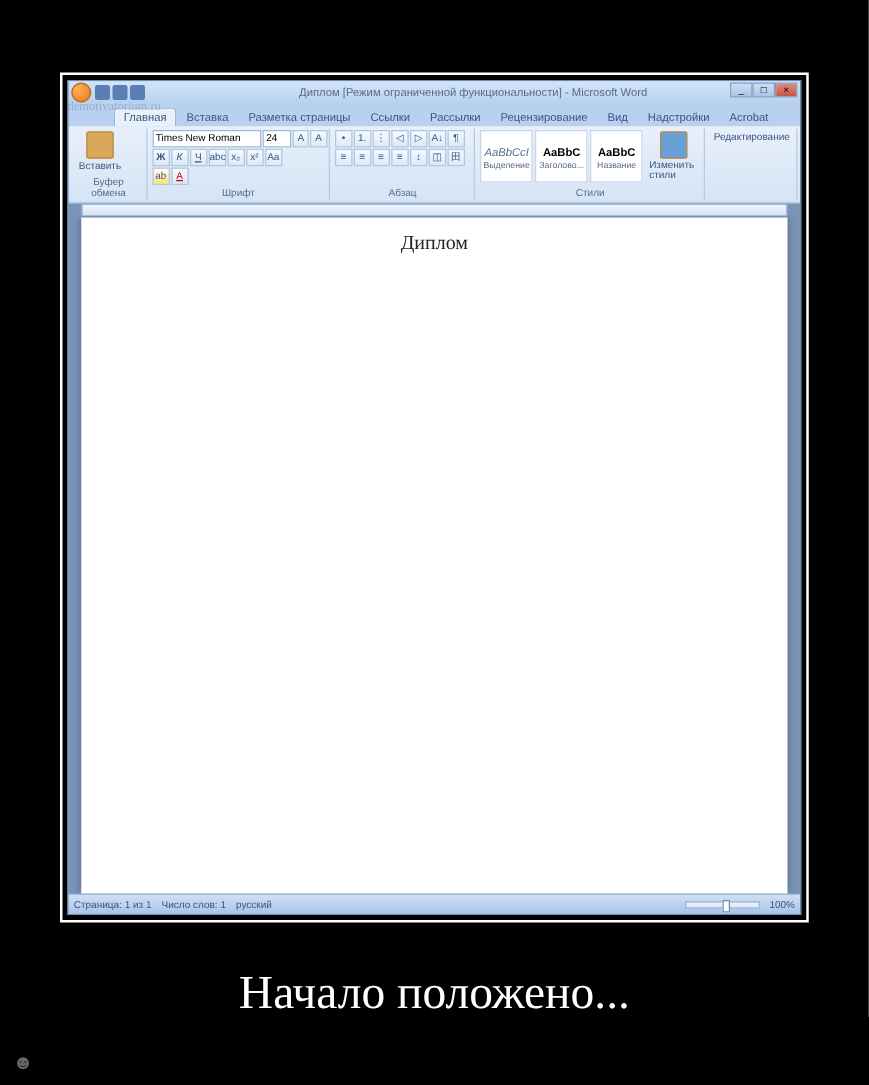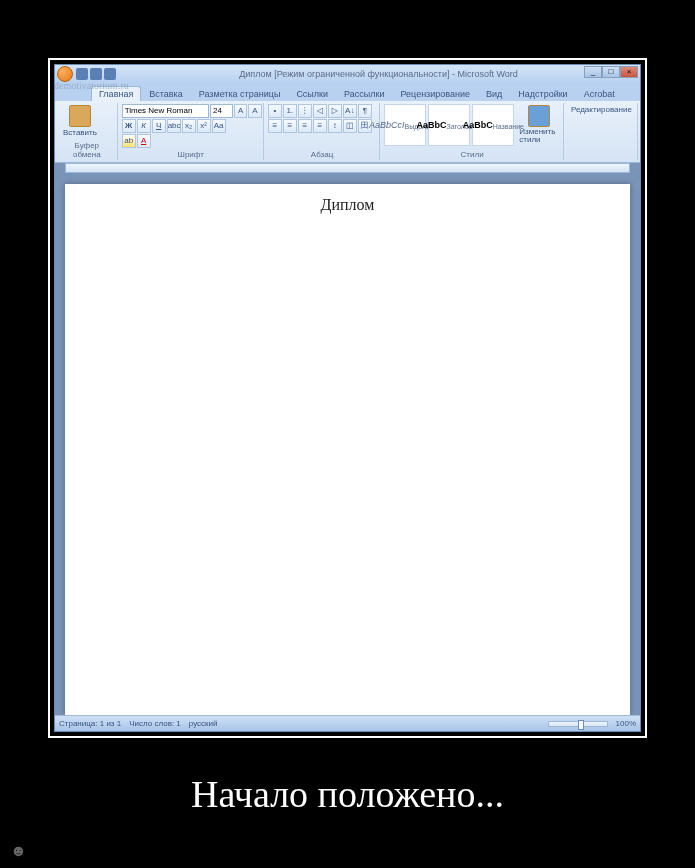--- a/index.html
+++ b/index.html
@@ -190,22 +190,22 @@
     .styles-gallery {
       display: flex;
       gap: 2px;
     }
     .style-item {
       width: 42px;
       height: 42px;
       background: #fff;
       border: 1px solid #c5d5ea;
       display: flex;
-      flex-direction: row;
-      justify-content: center;
+      flex-direction: column;
+      justify-content: space-between;
       align-items: center;
       cursor: pointer;
       padding: 12px;
     }
     .style-preview { font-size: 9px; line-height: 10px; }
     .style-label { font-size: 7px; color: #5a6b8a; margin-top: 2px; }
     .doc-area {
       flex: 1;
       background: #7a94b8;
       display: flex;
@@ -217,21 +217,21 @@
     .ruler-h {
       position: absolute;
       top: 0; left: 10px; right: 10px;
       height: 10px;
       background: linear-gradient(#eef5fc,#d5e4f5);
       border: 1px solid #9fb8d8;
     }
     .page {
       width: 100%;
       background: #fff;
-      margin-top: 11px;
+      margin-top: 1px;
       box-shadow: 0 0 6px rgba(0,0,0,0.3);
       padding: 12px;
     }
     .doc-title {
       text-align: center;
       font-family: "Times New Roman", serif;
       font-size: 16px;
       color: #222;
     }
     .statusbar {

